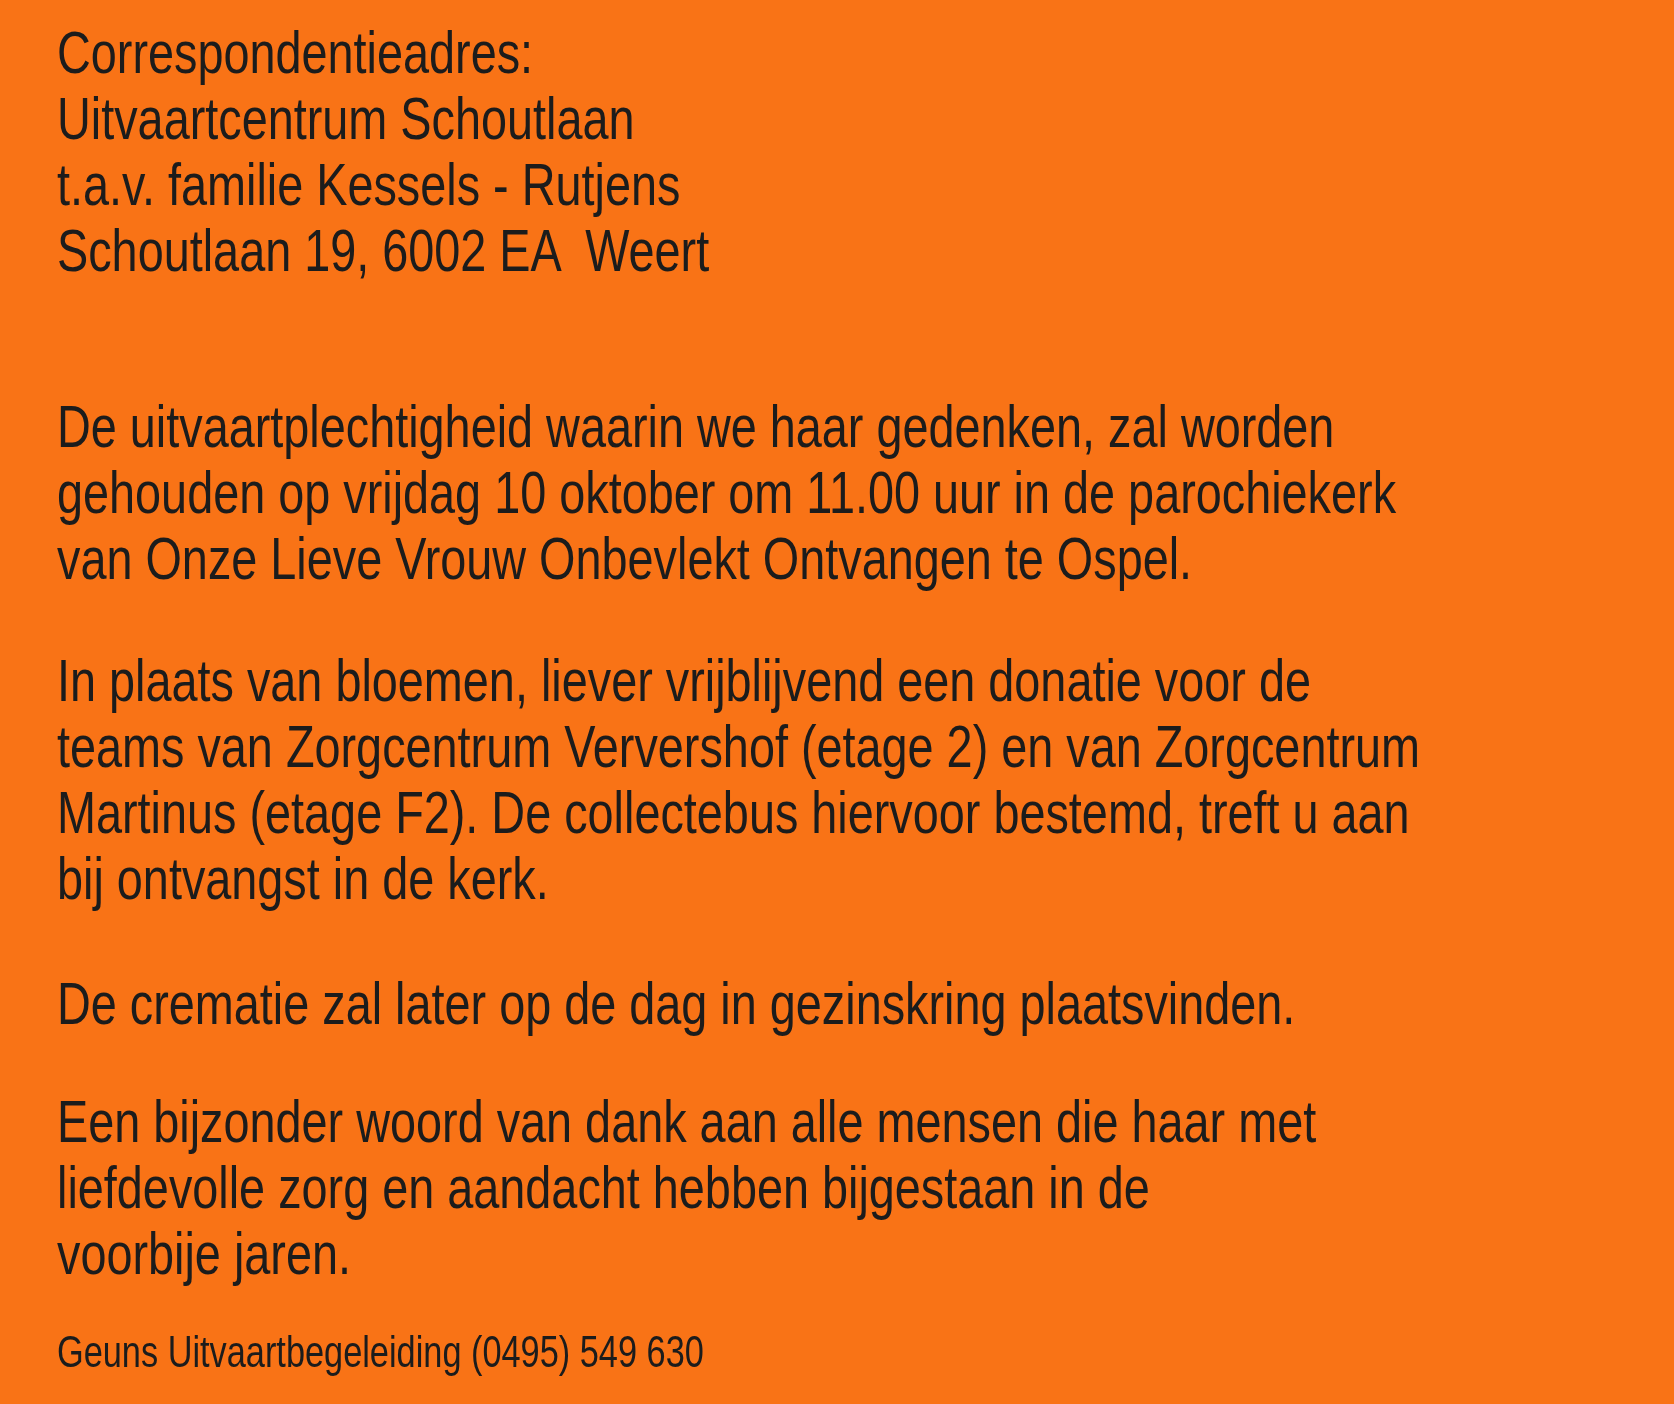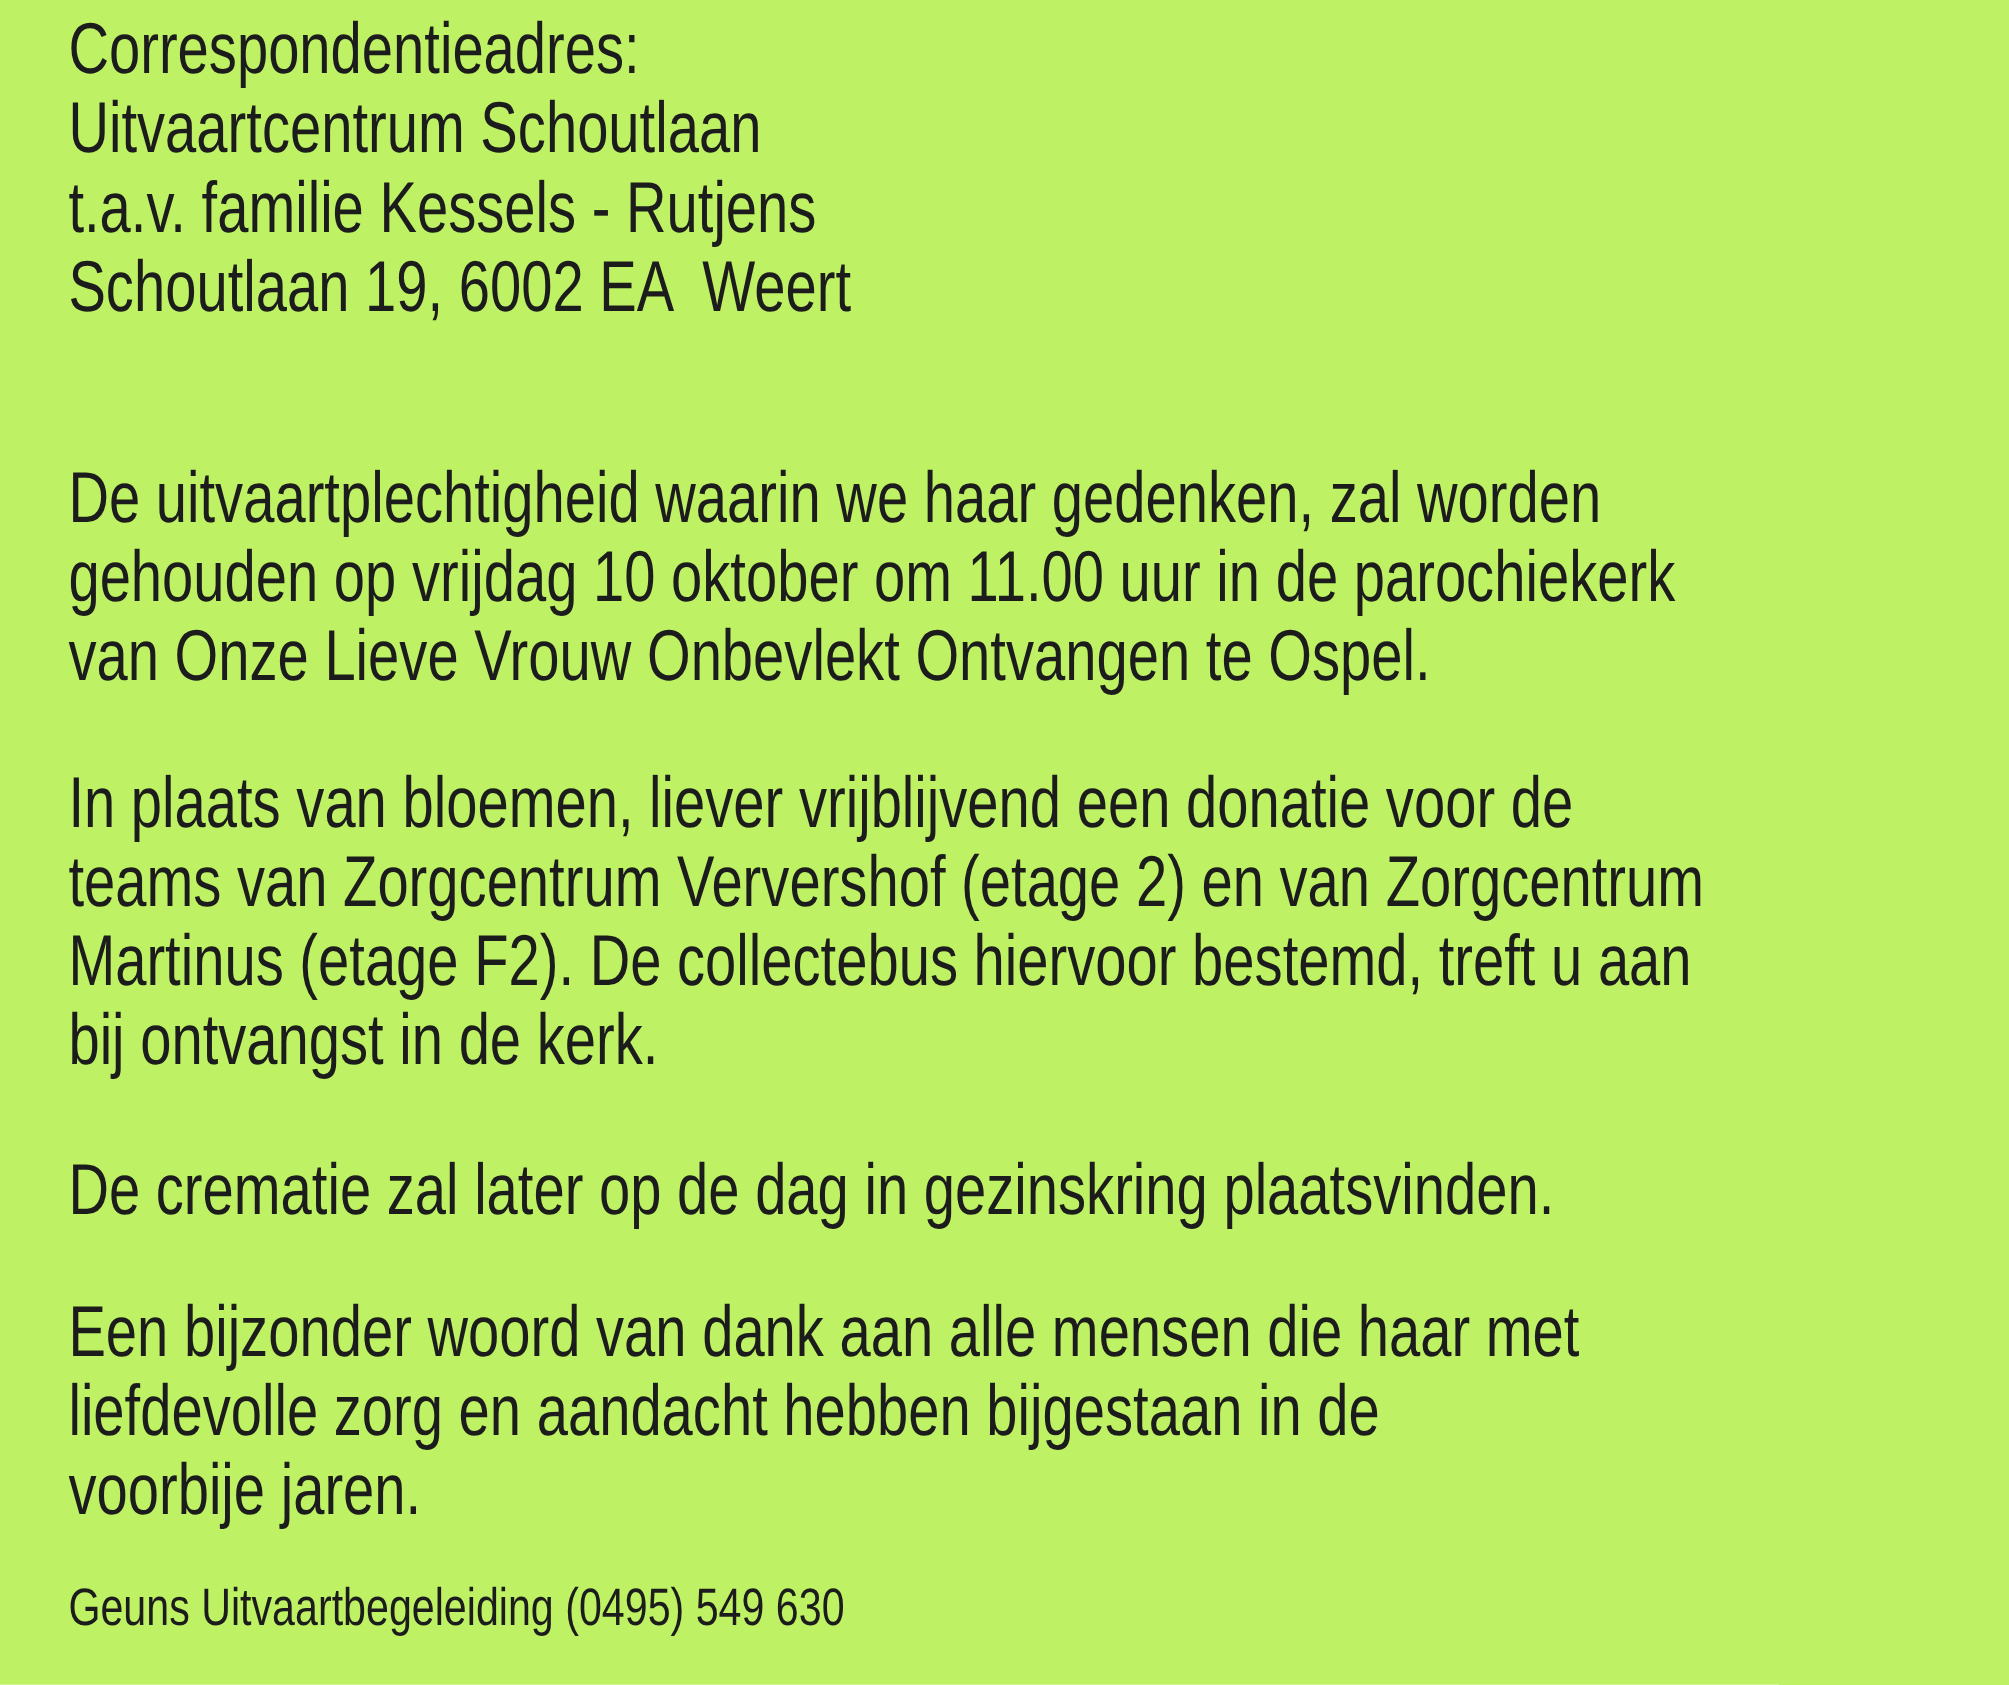--- a/index.html
+++ b/index.html
@@ -7,22 +7,22 @@
     padding: 0;
     width: 1674px;
     height: 1404px;
     overflow: hidden;
     background: #ffffff;
   }
   .page {
     box-sizing: border-box;
     width: 1674px;
     height: 1404px;
-    padding: 8px 0 0 57px;
-    background: #bef264;
+    padding: 20px 0 0 57px;
+    background: #f97316;
   }
   .content {
     width: 2100px;              
     transform: scaleX(0.78);    
     transform-origin: left top;
     font-family: "Liberation Sans", "DejaVu Sans", sans-serif;
     color: #1c1c1c;
   }
   .block {
     font-size: 60px;

